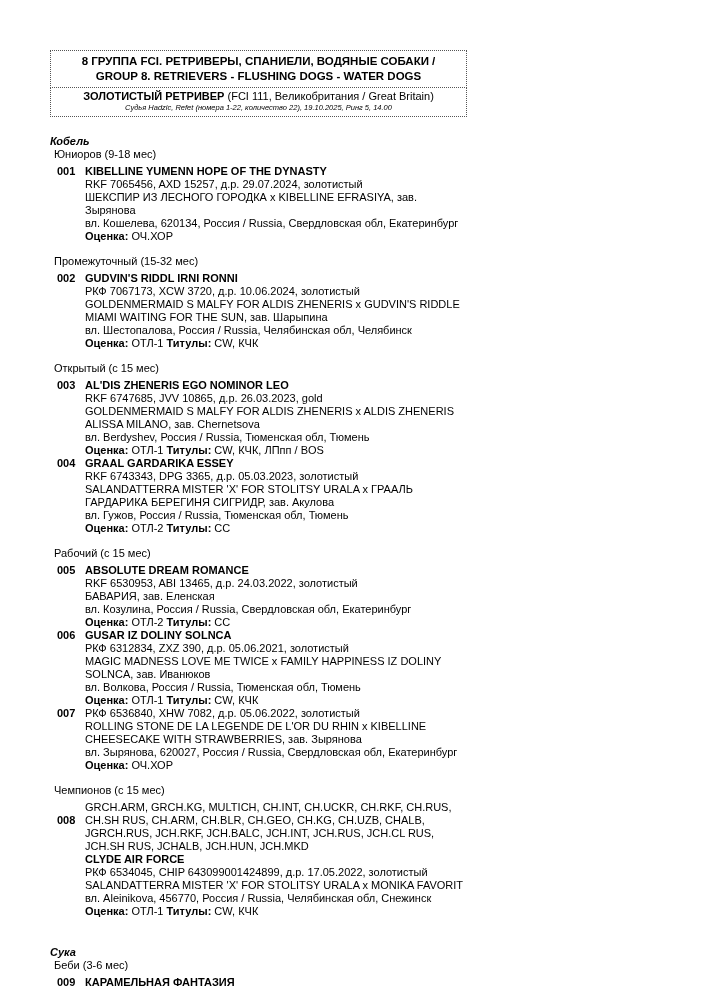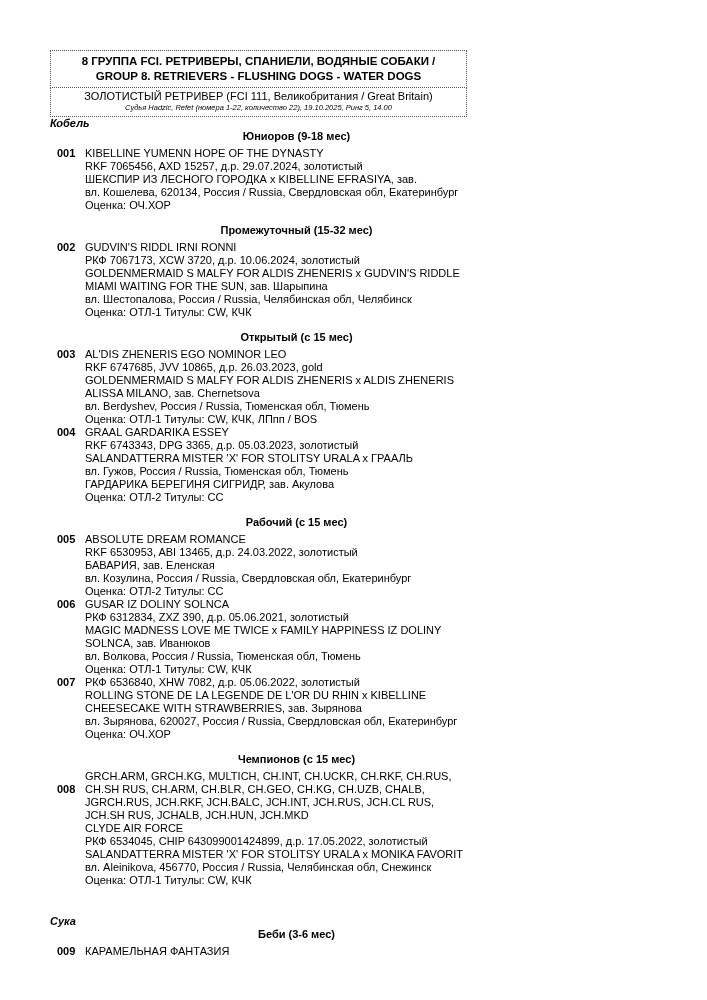--- a/index.html
+++ b/index.html
@@ -19,26 +19,26 @@
     text-align: center; font-weight: bold;
     font-size: 11.5px; line-height: 15px;
     padding: 3px 2px;
   }
   .hdr-breed {
     border: 1px dotted #555; border-top: none;
     text-align: center; padding: 2px 2px 3px;
   }
   .hdr-breed .line1 { font-size: 11px; line-height: 13px; }
   .hdr-breed .judge { font-size: 7.5px; line-height: 10px; font-style: italic; }
-  .b { font-weight: normal; }
+  .b { font-weight: bold; }
 
   
   .sex-header { font-weight: bold; font-style: italic; margin-top: 28px; }
-  #catalog > .sex-header:first-child { margin-top: 0; }
-  .class-header { text-align: center; font-weight: bold; margin: 12px 4px 4px; }
+  #catalog > .sex-header:first-child { margin-top: 18px; }
+  .class-header { text-align: left; font-weight: normal; margin: 12px 4px 4px; }
   .sex-header + .class-header { margin-top: 0; }
 
   .entry { display: flex; align-items: flex-start; }
   .entry .num { flex: none; width: 35px; padding-left: 7px; box-sizing: border-box; font-weight: bold; }
   .entry .body { flex: 1; min-width: 0; }
   .entry .line { white-space: nowrap; }
 </style>
 </head>
 <body>
 
@@ -57,20 +57,21 @@
 
   <div id="catalog">
       <div class="sex-header">Кобель</div>
       <div class="class-header">Юниоров (9-18 мес)</div>
       <div class="entry">
         <div class="num">001</div>
         <div class="body">
           <div class="line b">KIBELLINE YUMENN HOPE OF THE DYNASTY</div>
           <div class="line">RKF 7065456, AXD 15257, д.р. 29.07.2024, золотистый</div>
           <div class="line">ШЕКСПИР ИЗ ЛЕСНОГО ГОРОДКА x KIBELLINE EFRASIYA, зав.</div>
+          <div class="line">Зырянова</div>
           <div class="line">вл. Кошелева, 620134, Россия / Russia, Свердловская обл, Екатеринбург</div>
           <div class="line"><span class="b">Оценка:</span> <span>ОЧ.ХОР</span></div>
         </div>
       </div>
       <div class="class-header">Промежуточный (15-32 мес)</div>
       <div class="entry">
         <div class="num">002</div>
         <div class="body">
           <div class="line b">GUDVIN'S RIDDL IRNI RONNI</div>
           <div class="line">РКФ 7067173, XCW 3720, д.р. 10.06.2024, золотистый</div>
@@ -91,22 +92,22 @@
           <div class="line">вл. Berdyshev, Россия / Russia, Тюменская обл, Тюмень</div>
           <div class="line"><span class="b">Оценка:</span> <span>ОТЛ-1</span> <span class="b">Титулы:</span> <span>CW, КЧК, ЛПпп / BOS</span></div>
         </div>
       </div>
       <div class="entry">
         <div class="num">004</div>
         <div class="body">
           <div class="line b">GRAAL GARDARIKA ESSEY</div>
           <div class="line">RKF 6743343, DPG 3365, д.р. 05.03.2023, золотистый</div>
           <div class="line">SALANDATTERRA MISTER 'X' FOR STOLITSY URALA x ГРААЛЬ</div>
+          <div class="line">ГАРДАРИКА БЕРЕГИНЯ СИГРИДР, зав. Акулова</div>
           <div class="line">вл. Гужов, Россия / Russia, Тюменская обл, Тюмень</div>
-          <div class="line">ГАРДАРИКА БЕРЕГИНЯ СИГРИДР, зав. Акулова</div>
           <div class="line"><span class="b">Оценка:</span> <span>ОТЛ-2</span> <span class="b">Титулы:</span> <span>СС</span></div>
         </div>
       </div>
       <div class="class-header">Рабочий (с 15 мес)</div>
       <div class="entry">
         <div class="num">005</div>
         <div class="body">
           <div class="line b">ABSOLUTE DREAM ROMANCE</div>
           <div class="line">RKF 6530953, ABI 13465, д.р. 24.03.2022, золотистый</div>
           <div class="line">БАВАРИЯ, зав. Еленская</div>

